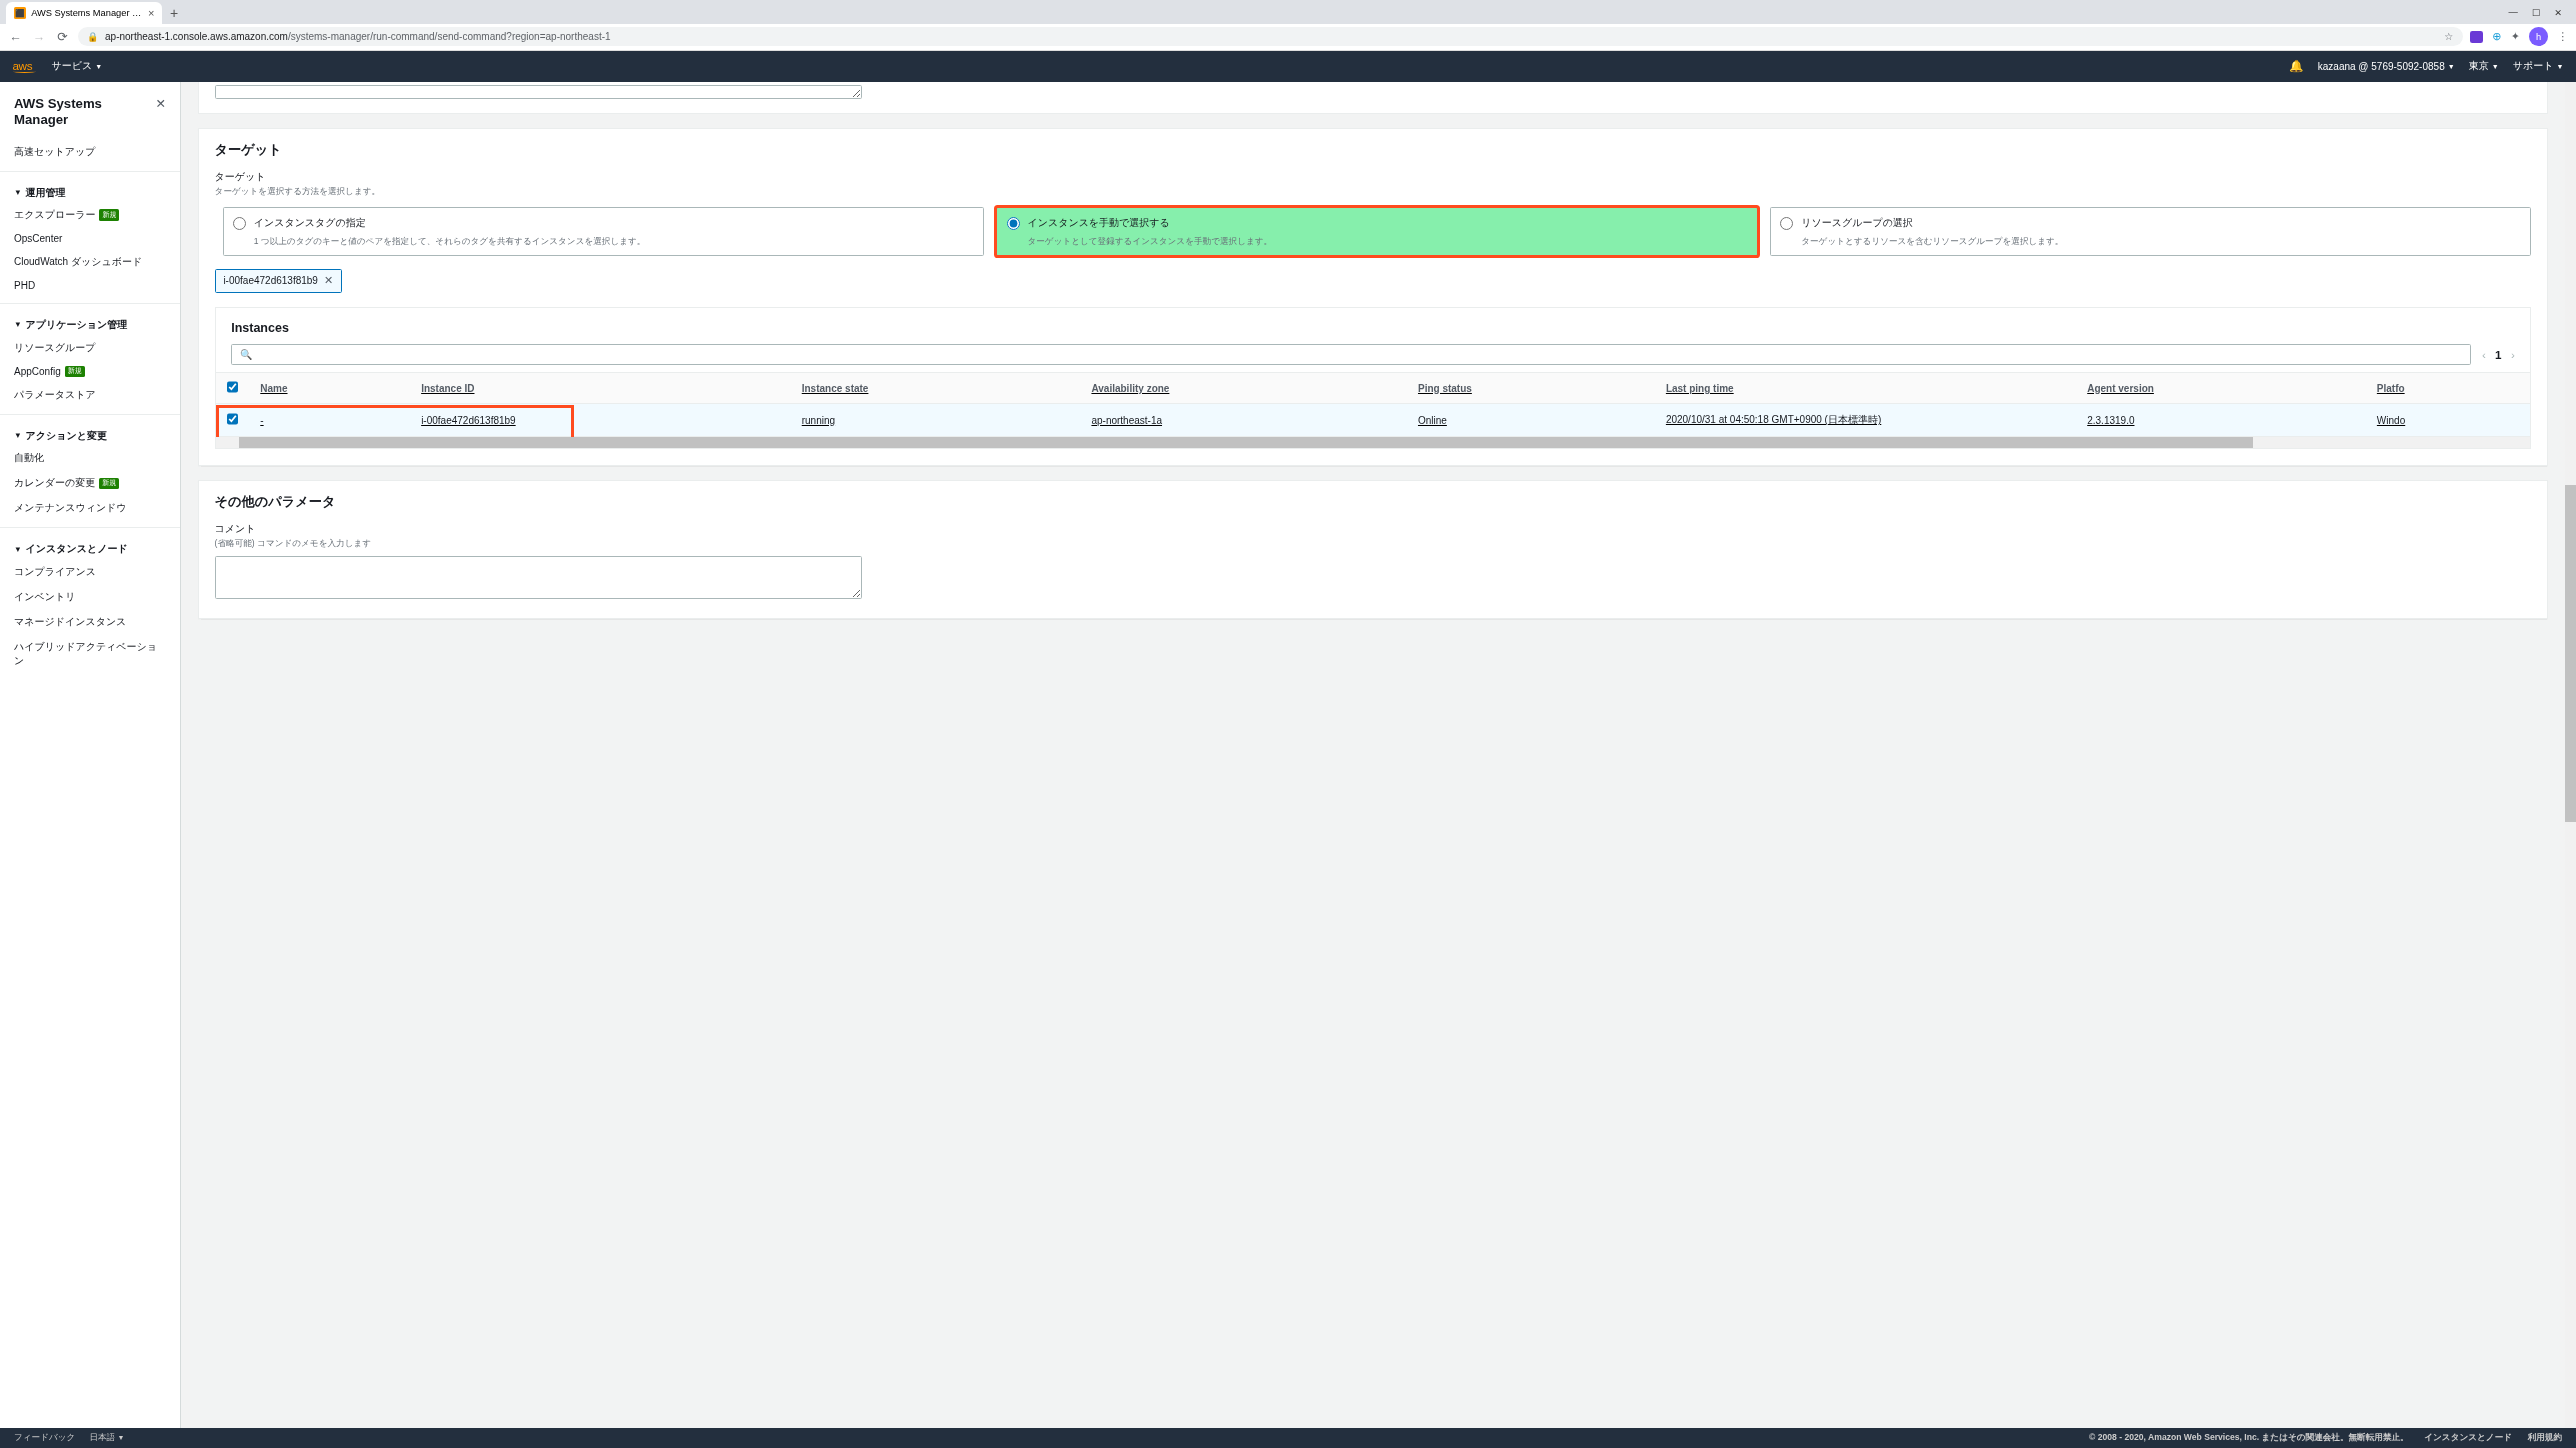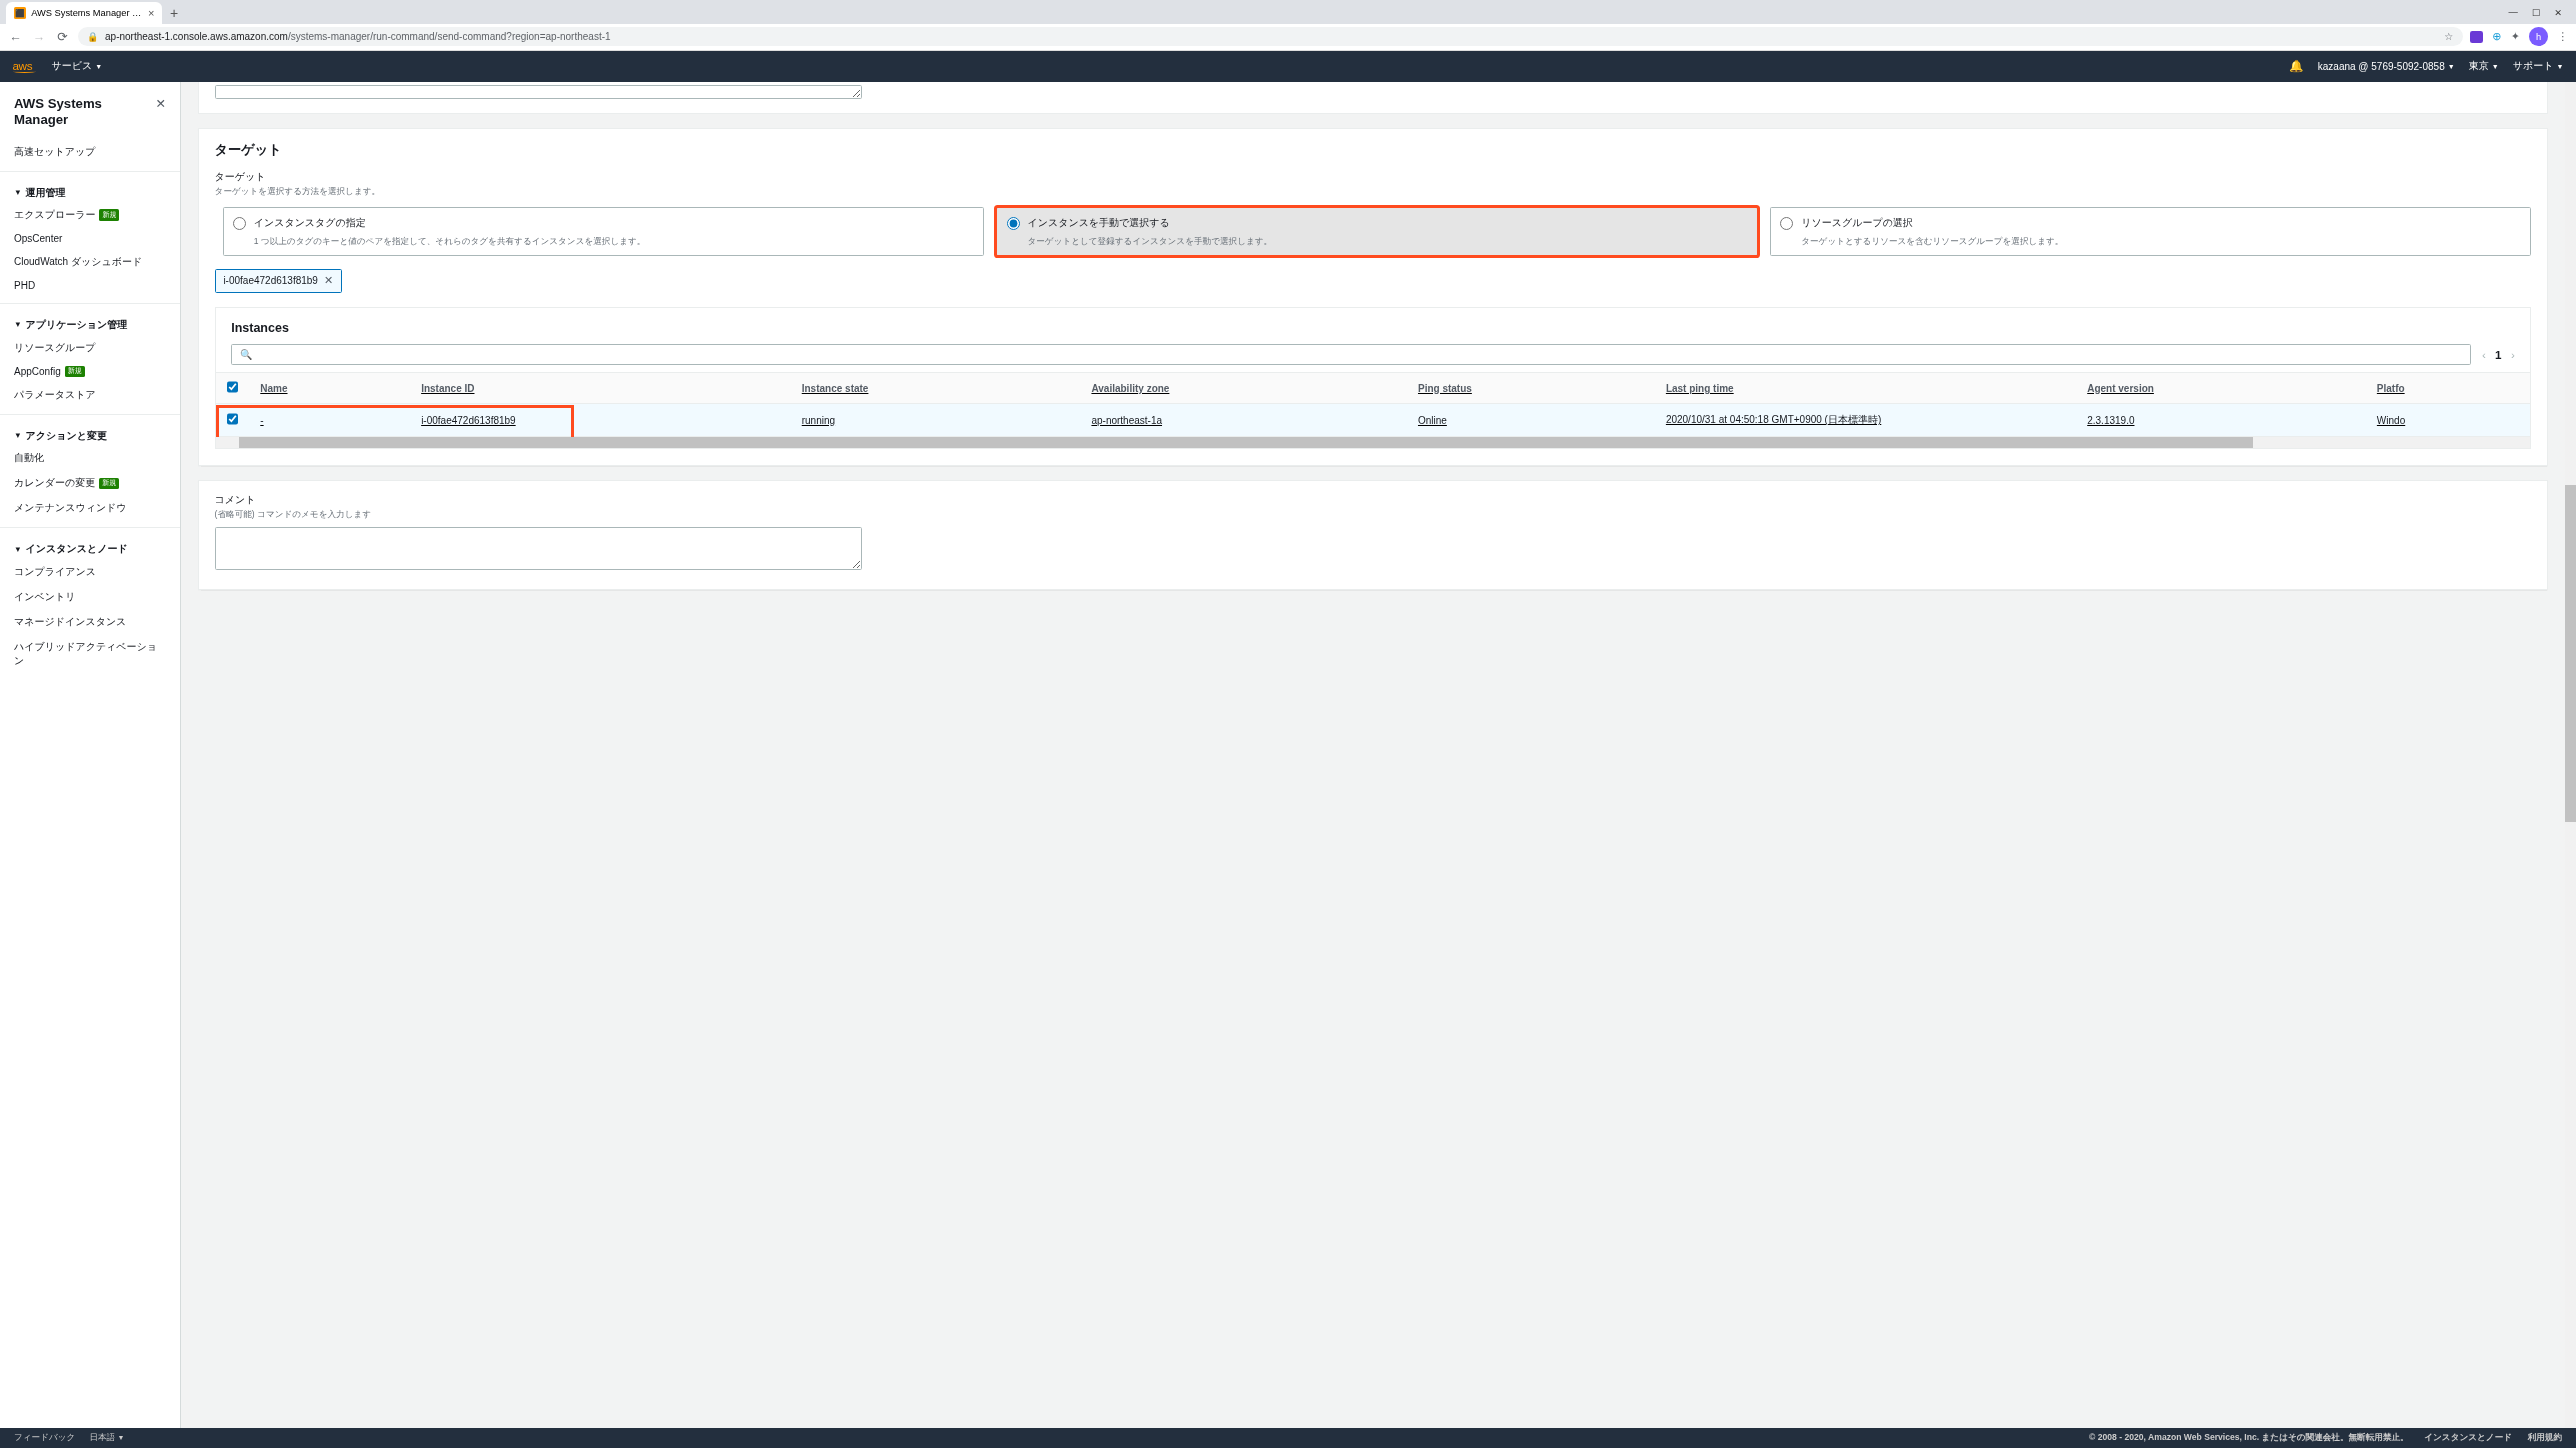--- a/index.html
+++ b/index.html
@@ -53,21 +53,21 @@
 .panel-title { font-size: 13.2px; font-weight: bold; color: #16191f; margin-bottom: 11px; }
 .field-label { font-size: 10px; color: #16191f; }
 .field-help { font-size: 8.6px; color: #687078; margin-top: 1.6px; }
 
 .partial-panel { background: #fff; border: 0.8px solid #eaeded; border-top: none; padding: 3.1px 15.6px 14px; }
 .partial-textarea { border: 0.8px solid #aab7b8; border-radius: 1.6px; height: 14px; resize: both; overflow: auto; width: 647px; background: #fff; }
 
 
 .radio-row { display: flex; gap: 12.5px; margin-top: 9.3px; align-items: stretch; padding-left: 8px; }
 .radio-card { flex: 1; border: 0.8px solid #aab7b8; border-radius: 1.6px; padding: 7.8px 9.3px; display: flex; gap: 7.8px; cursor: pointer; align-items: flex-start; }
-.radio-card.selected { background: #e5e5e5; border-color: #0073bb; }
+.radio-card.selected { background: #86efac; border-color: #0073bb; }
 .radio-card.highlighted { outline: 3.9px solid #ff4b1f; outline-offset: -1.6px; }
 .radio-input { margin-top: 1.6px; flex-shrink: 0; accent-color: #0073bb; }
 .radio-title { font-size: 10px; color: #16191f; }
 .radio-desc { font-size: 8.6px; color: #687078; margin-top: 6px; line-height: 1.35; }
 
 
 .instance-tag { display: inline-flex; align-items: center; gap: 6.2px; border: 0.8px solid #0073bb; background: #f1faff; padding: 4.7px 7.8px; border-radius: 1.6px; font-size: 10px; color: #16191f; margin-top: 12.5px; }
 .instance-tag-close { color: #545b64; cursor: pointer; font-size: 11px; }
 
 
@@ -311,20 +311,21 @@
           </table>
           <div class="row-highlight-box"></div>
         </div>
         <div class="hscroll">
             <div class="hscroll-thumb"></div>
           </div>
       </div>
     </div>
 
     <div class="panel">
+      <div class="panel-title">その他のパラメータ</div>
       <div class="field-label">コメント</div>
       <div class="field-help">(省略可能) コマンドのメモを入力します</div>
       <textarea class="comment-area" style=""></textarea>
     </div>
 
   </div>
 
   <div class="main-scrollbar">
       <div class="main-scrollbar-thumb"></div>
     </div>

